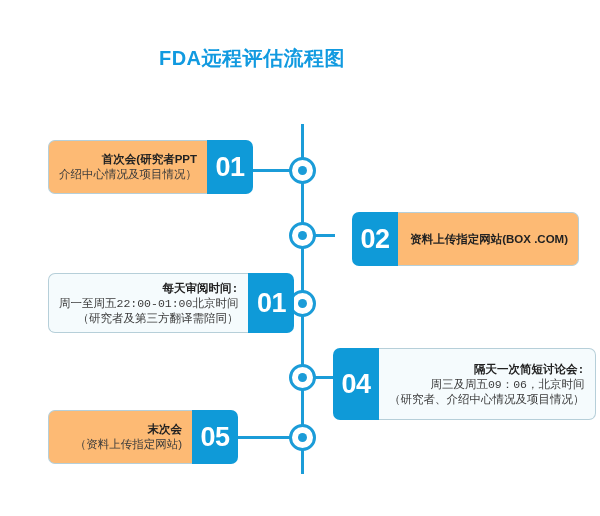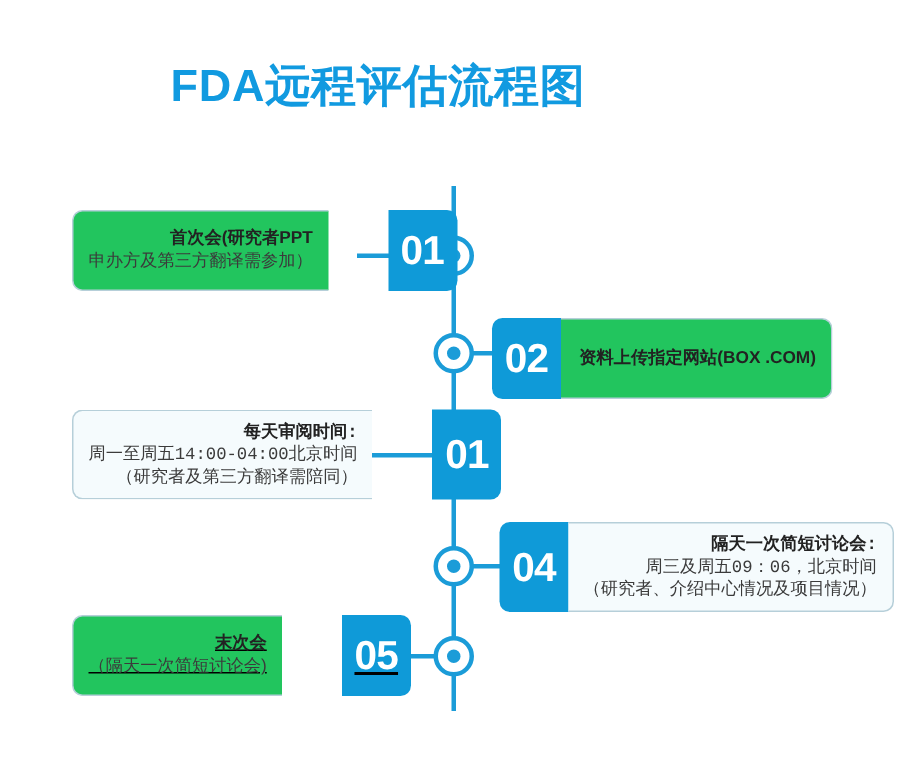--- a/index.html
+++ b/index.html
@@ -14,21 +14,21 @@
     overflow: hidden;
     position: relative;
   }
 
   #page-title {
     position: absolute;
     top: 38px;
     left: 0;
     width: 504px;
     text-align: center;
-    font-size: 30px;
+    font-size: 20px;
     font-weight: bold;
     color: #119ae0;
     letter-spacing: 0.5px;
     line-height: 40px;
     white-space: nowrap;
   }
 
   
   #timeline-spine {
     position: absolute;
@@ -79,21 +79,21 @@
   }
 
   .card-body {
     flex: 1 1 auto;
     border: 1px solid #b6cfd9;
     box-sizing: border-box;
     display: flex;
     flex-direction: column;
     justify-content: center;
     padding: 0 10px;
-    background: #22c55e;
+    background: #fdba74;
   }
 
   .card-num {
     flex: 0 0 auto;
     width: 46px;
     background: #0f9ad8;
     color: #ffffff;
     font-size: 27px;
     font-weight: bold;
     display: flex;
@@ -104,21 +104,20 @@
   }
 
   
   .step-card.left .card-body {
     border-radius: 7px 0 0 7px;
     border-right: none;
     text-align: right;
   }
   .step-card.left .card-num {
     border-radius: 0 7px 7px 0;
-    margin-left: 40px;
   }
 
   
   .step-card.right .card-num {
     border-radius: 7px 0 0 7px;
   }
   .step-card.right .card-body {
     border-radius: 0 7px 7px 0;
     border-left: none;
     text-align: right;
@@ -135,24 +134,24 @@
     color: #222222;
   }
 
   .tinted .card-body {
     background: #f5fbfd;
     font-family: Liberation Mono, monospace;
   }
 
   
   #card-01 { left: 48px;  top: 140px; width: 190px; }
-  #card-02 { left: 328px; top: 212px; width: 227px; }
+  #card-02 { left: 352px; top: 212px; width: 227px; }
   #card-03 { left: 48px;  top: 273px; width: 190px; height: 60px; }
-  #card-04 { left: 333px; top: 348px; width: 227px; height: 60px; }
-  #card-05 { left: 48px;  top: 410px; width: 190px; text-decoration: underline; }
+  #card-04 { left: 333px; top: 348px; width: 227px; height: 72px; }
+  #card-05 { left: 48px;  top: 410px; width: 190px; }
 
   #node-01 { top: 157px; }
   #node-02 { top: 222px; }
   #node-03 { top: 290px; }
   #node-04 { top: 364px; }
   #node-05 { top: 424px; }
 
   #conn-01 { left: 238px; top: 169px; width: 53px; }
   #conn-02 { left: 314px; top: 234px; width: 21px; }
   #conn-03 { left: 238px; top: 302px; width: 53px; }
@@ -174,49 +173,49 @@
 
 <div class="timeline-node" id="node-01"></div>
 <div class="timeline-node" id="node-02"></div>
 <div class="timeline-node" id="node-03"></div>
 <div class="timeline-node" id="node-04"></div>
 <div class="timeline-node" id="node-05"></div>
 
 <div class="step-card left" id="card-01">
   <div class="card-body">
     <div class="card-line bold">首次会(研究者PPT</div>
-    <div class="card-line">申办方及第三方翻译需参加）</div>
+    <div class="card-line">介绍中心情况及项目情况）</div>
   </div>
   <div class="card-num">01</div>
 </div>
 
 <div class="step-card right" id="card-02">
   <div class="card-num">02</div>
   <div class="card-body">
     <div class="card-line bold">资料上传指定网站(BOX .COM)</div>
   </div>
 </div>
 
 <div class="step-card left tinted" id="card-03">
   <div class="card-body">
     <div class="card-line bold">每天审阅时间:</div>
-    <div class="card-line">周一至周五14:00-04:00北京时间</div>
+    <div class="card-line">周一至周五22:00-01:00北京时间</div>
     <div class="card-line">（研究者及第三方翻译需陪同）</div>
   </div>
   <div class="card-num">01</div>
 </div>
 
 <div class="step-card right tinted" id="card-04">
   <div class="card-num">04</div>
   <div class="card-body">
     <div class="card-line bold">隔天一次简短讨论会:</div>
     <div class="card-line">周三及周五09：06，北京时间</div>
     <div class="card-line">（研究者、介绍中心情况及项目情况）</div>
   </div>
 </div>
 
 <div class="step-card left" id="card-05">
   <div class="card-body">
     <div class="card-line bold">末次会</div>
-    <div class="card-line">（隔天一次简短讨论会)</div>
+    <div class="card-line">（资料上传指定网站)</div>
   </div>
   <div class="card-num">05</div>
 </div>
 
 </body></html>

